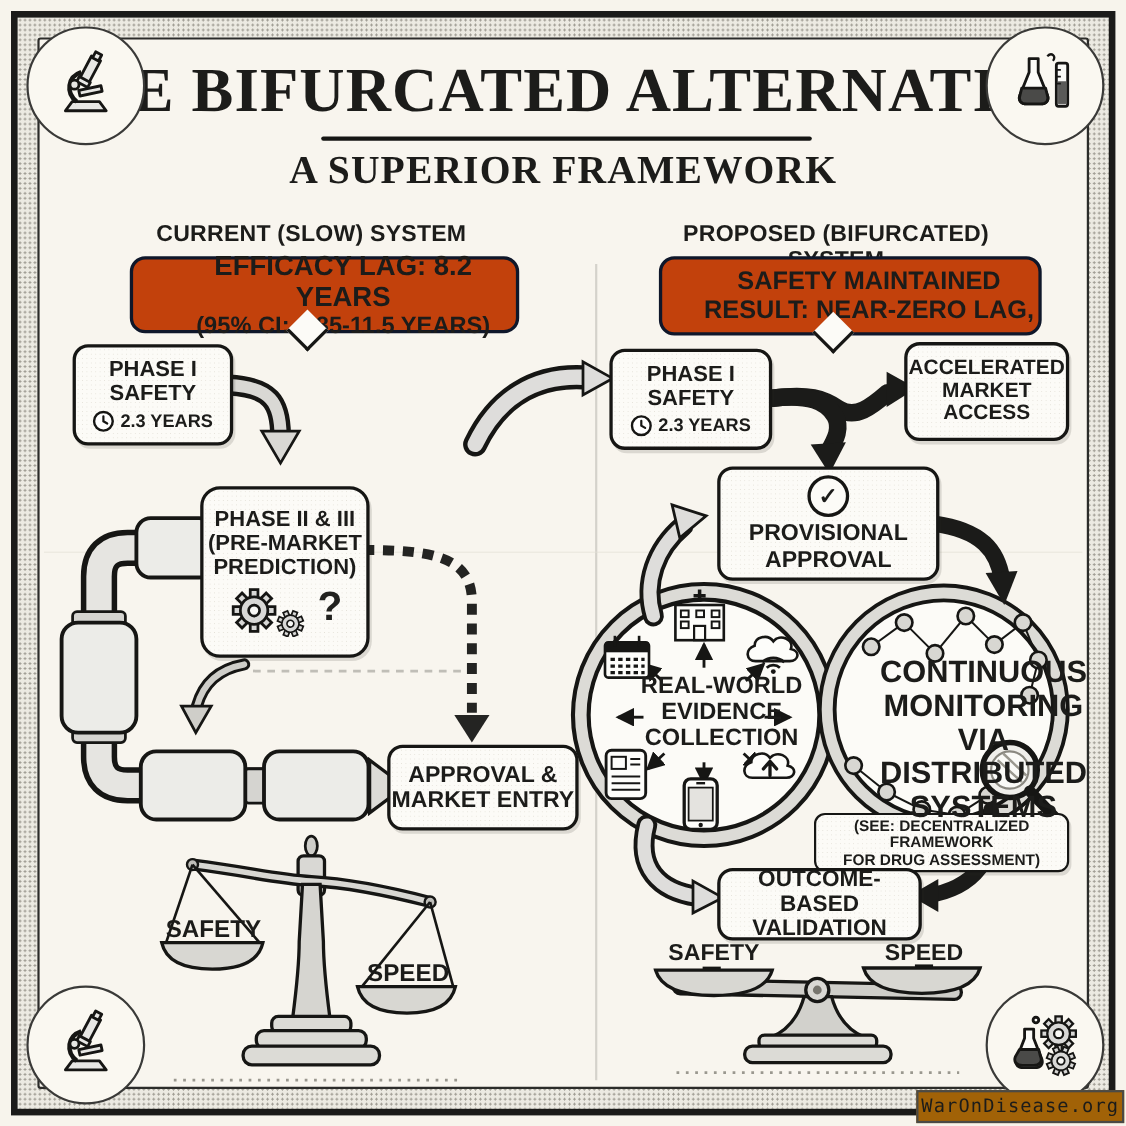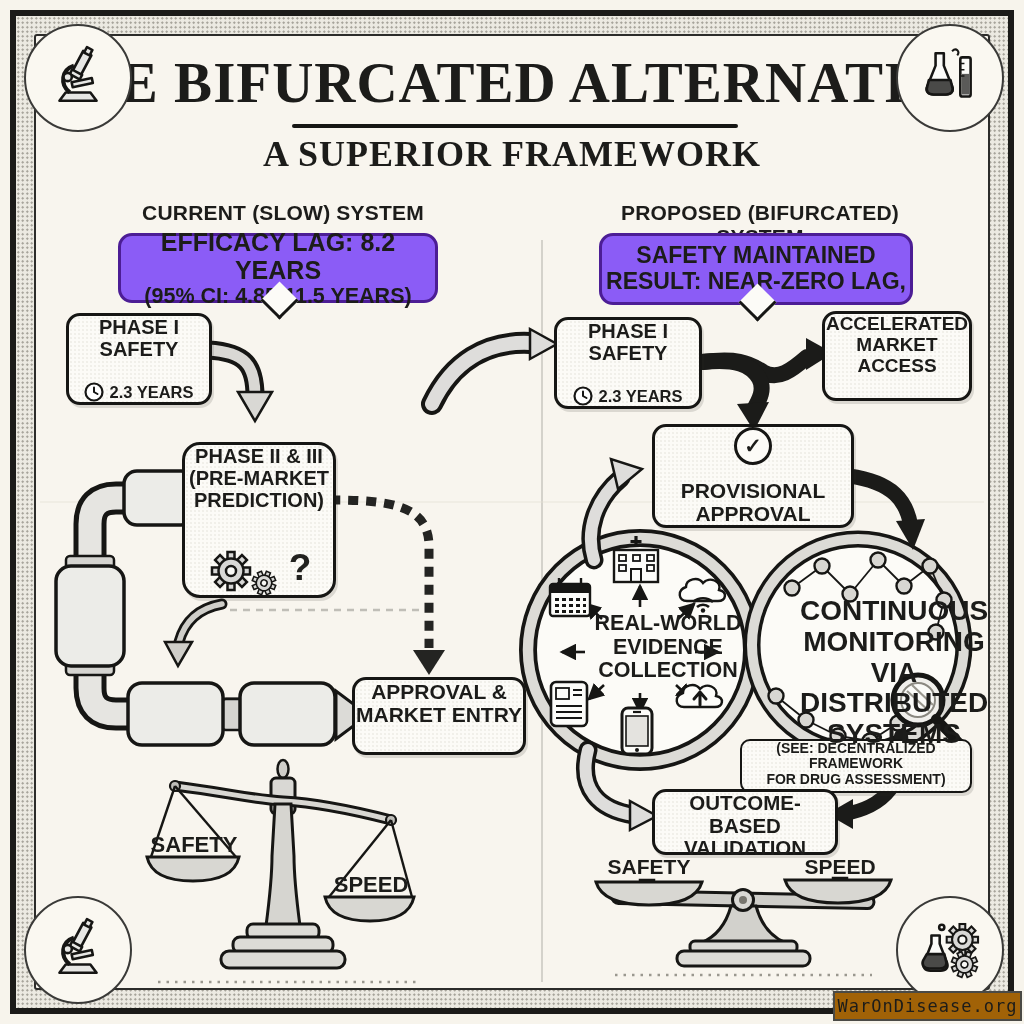--- a/index.html
+++ b/index.html
@@ -9,26 +9,26 @@
         background-image:radial-gradient(circle,#a19e95 0.9px,transparent 1.05px);background-size:4.5px 4.5px;}
   .inner{position:absolute;inset:34px;background:#f8f5ee;border:2.5px solid #2c2c2a;border-radius:3px;}
   .canvas{position:absolute;left:0;top:0;}
   .title{position:absolute;left:0;right:0;top:50px;text-align:center;font-family:"Liberation Serif",serif;
          font-weight:bold;font-size:57px;letter-spacing:1px;}
   .underline{position:absolute;left:292px;top:124px;width:446px;height:3.5px;background:#161614;border-radius:2px;}
   .subtitle{position:absolute;left:0;right:0;top:133px;text-align:center;font-family:"Liberation Serif",serif;
          font-weight:bold;font-size:36px;letter-spacing:1px;}
   .hdr{position:absolute;font-weight:bold;font-size:21px;text-align:center;letter-spacing:.2px;}
   .box{position:absolute;background:#fcfbf7;border:3.5px solid #161614;border-radius:14px;
-       display:flex;flex-direction:column;align-items:center;justify-content:space-between;text-align:center;
+       display:flex;flex-direction:column;align-items:center;justify-content:center;text-align:center;
        font-weight:bold;line-height:1.1;box-shadow:2px 3px 0 rgba(40,40,35,.14);
        background-image:radial-gradient(circle,#e4e1d8 .6px,transparent .8px);background-size:4px 4px;}
   .ml{white-space:pre-line;}
-  .callout{position:absolute;background:#8b5cf6;border:3px solid #4c1d95;border-radius:14px;text-align:center;
-       font-weight:bold;display:flex;flex-direction:column;align-items:center;justify-content:center;line-height:1.12;}
+  .callout{position:absolute;background:#c2410c;border:3px solid #0f172a;border-radius:14px;text-align:center;
+       font-weight:bold;display:flex;flex-direction:column;align-items:center;justify-content:center;line-height:1.12;padding-left:34px;}
   .tail{position:absolute;width:24px;height:24px;background:#fcfbf7;border-right:3px solid #161614;
        border-bottom:3px solid #161614;transform:rotate(45deg);bottom:-14px;}
   .duration{display:flex;align-items:center;gap:5px;font-size:16.5px;margin-top:4px;}
   .check-circle{width:32px;height:32px;border:3.5px solid #161614;border-radius:50%;display:flex;
        align-items:center;justify-content:center;font-size:21px;font-weight:bold;margin-bottom:3px;background:#fcfbf7;}
   .iconrow{display:flex;align-items:center;gap:4px;margin-top:4px;}
   .qmark{font-size:37px;font-weight:bold;color:#22221f;line-height:1;transform:translateY(-4px);}
   .label{position:absolute;font-weight:bold;text-align:center;line-height:1.1;}
   .medal{position:absolute;width:104px;height:104px;border-radius:50%;background:#faf8f1;
        border:2.5px solid #3a3a38;display:flex;align-items:center;justify-content:center;}
@@ -349,21 +349,21 @@
   <div class="box" style="left:740px;top:739px;width:228px;height:50px;font-size:14px;border-width:2.5px;border-radius:10px;">
     <span class="ml">(SEE: DECENTRALIZED FRAMEWORK
 FOR DRUG ASSESSMENT)</span>
   </div>
 
   <div class="box" style="left:652px;top:789px;width:180px;height:60px;font-size:20.5px;">
     <span class="ml">OUTCOME-BASED
 VALIDATION</span>
   </div>
 
-  <div class="label ml" style="left:576px;top:612px;width:184px;font-size:21.5px;">REAL-WORLD
+  <div class="label ml" style="left:564px;top:612px;width:184px;font-size:21.5px;">REAL-WORLD
 EVIDENCE
 COLLECTION</div>
   <div class="label ml" style="left:800px;top:596px;width:188px;font-size:28px;">CONTINUOUS
 MONITORING
 VIA DISTRIBUTED
 SYSTEMS</div>
 
   <div class="label" style="left:147px;top:833px;width:94px;font-size:22px;">SAFETY</div>
   <div class="label" style="left:327px;top:873px;width:88px;font-size:22px;">SPEED</div>
   <div class="label" style="left:604px;top:855px;width:90px;font-size:21px;">SAFETY</div>

